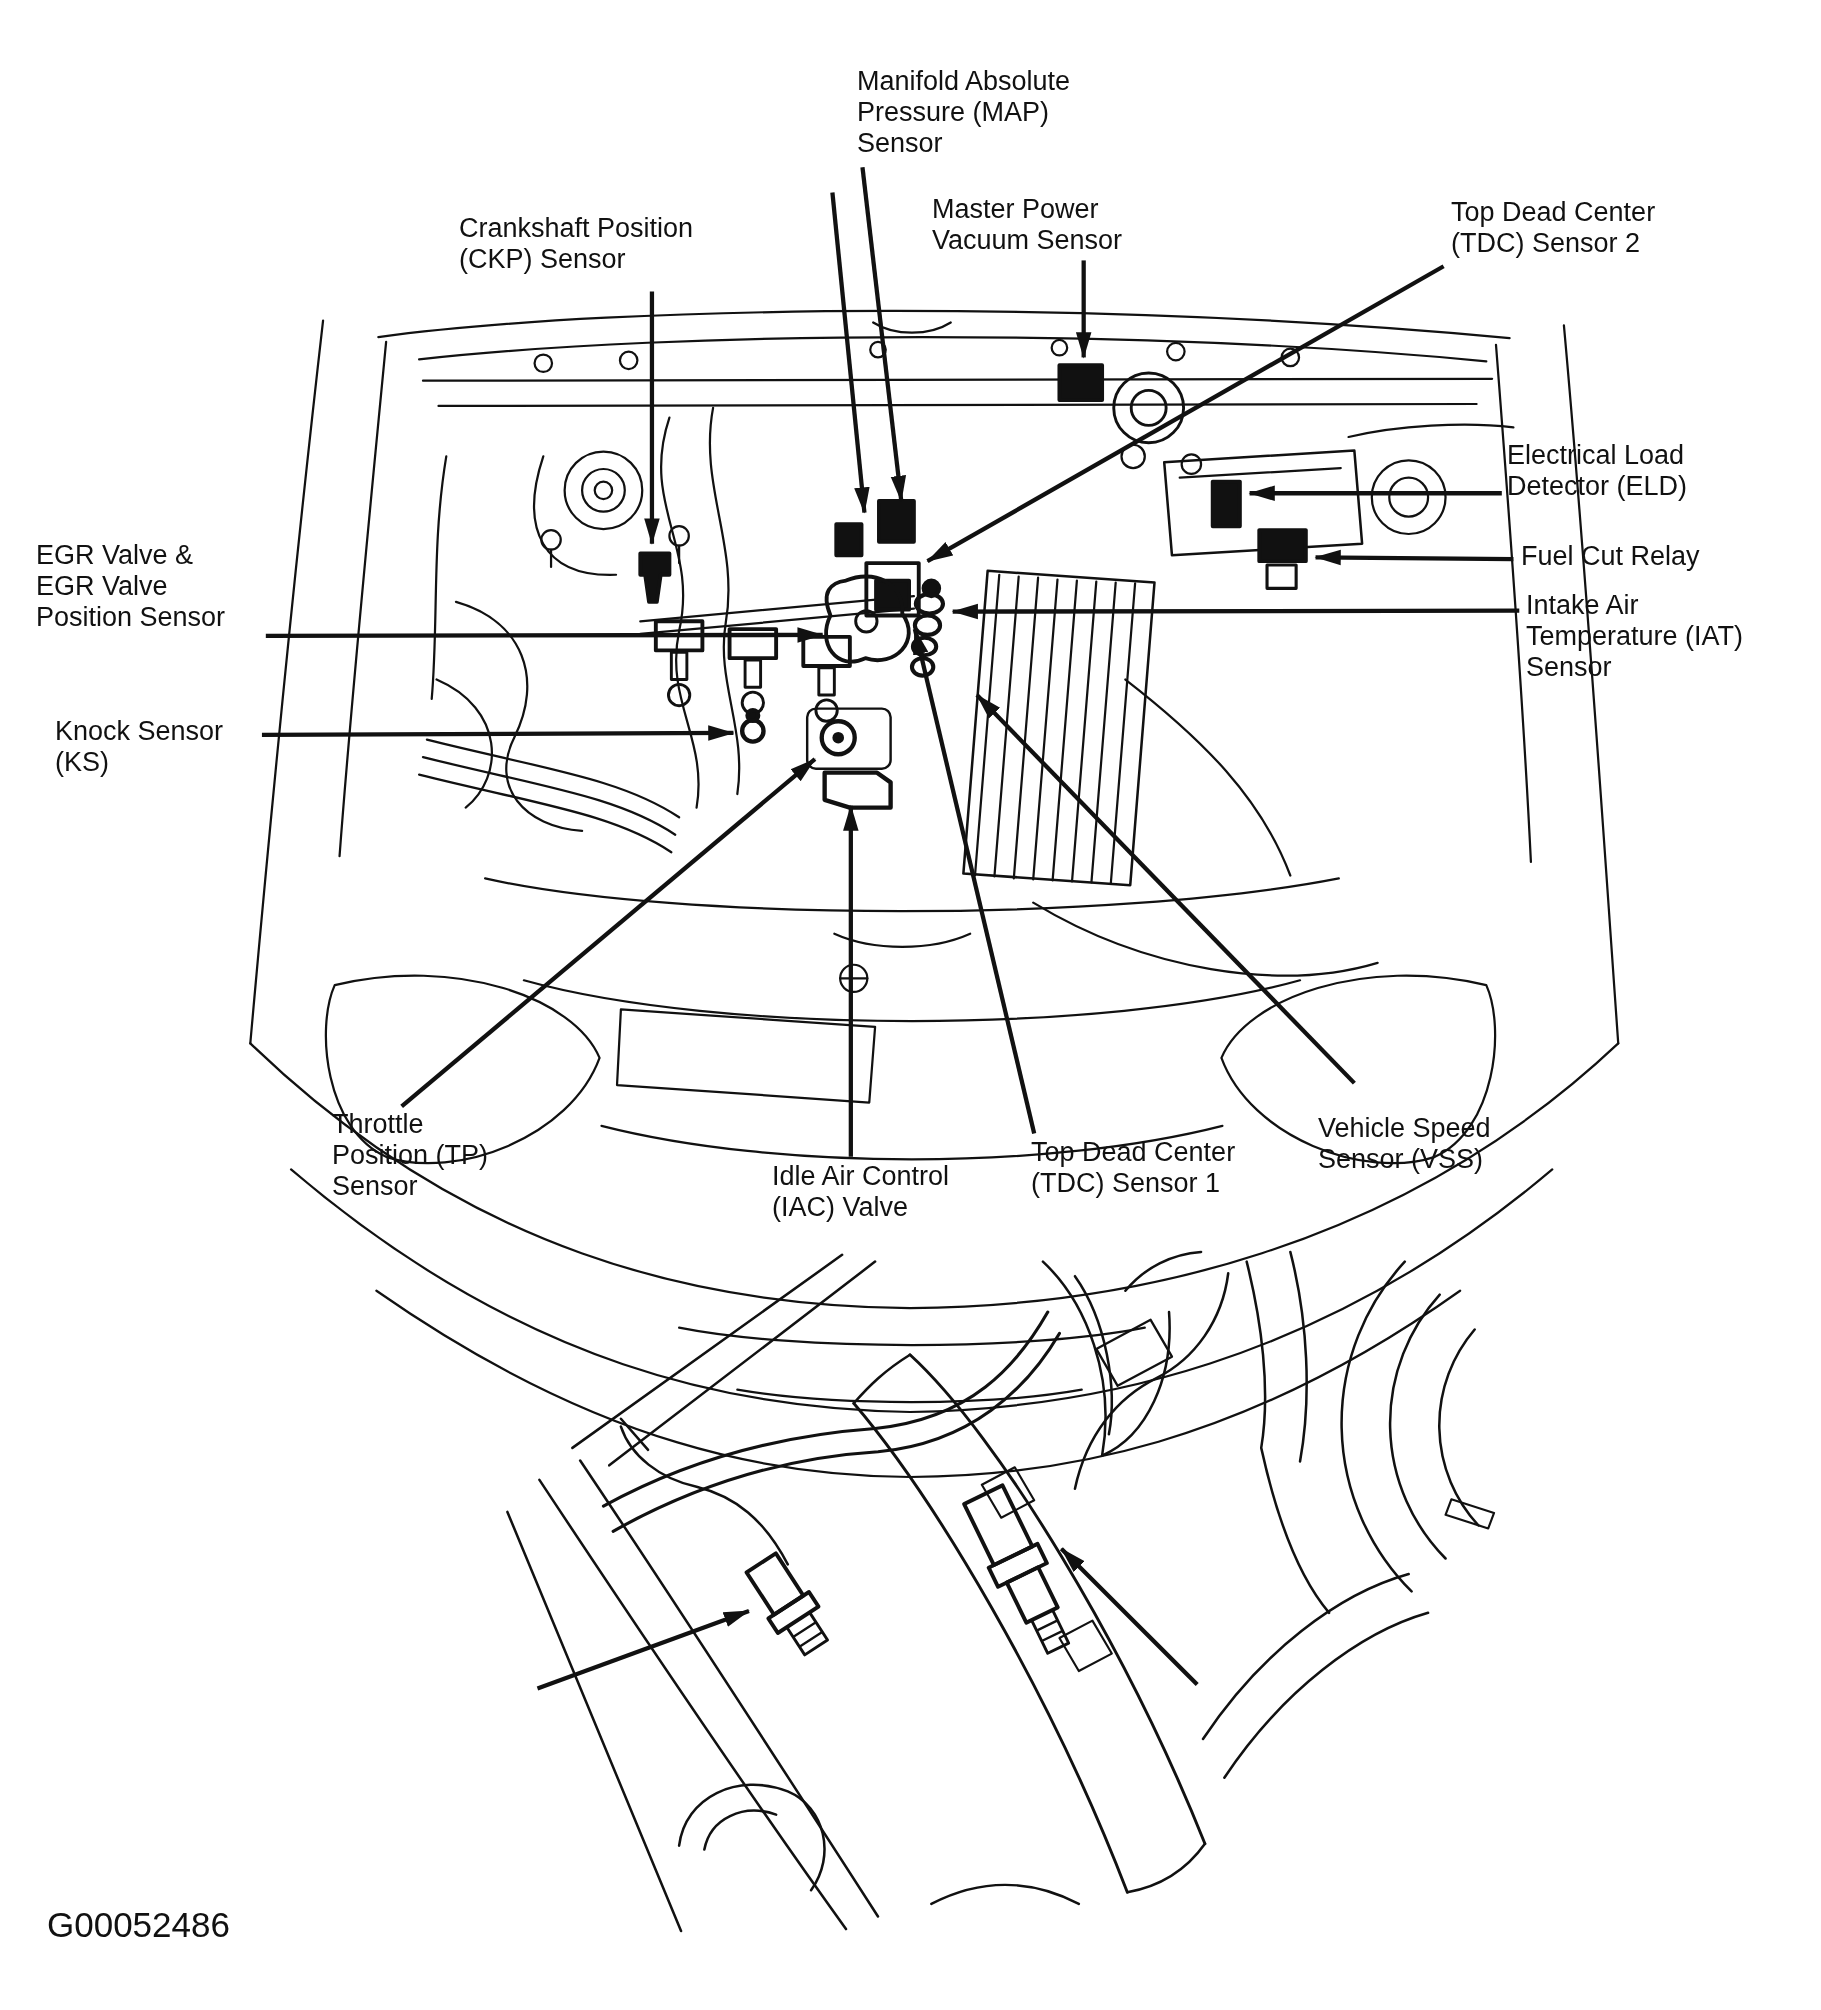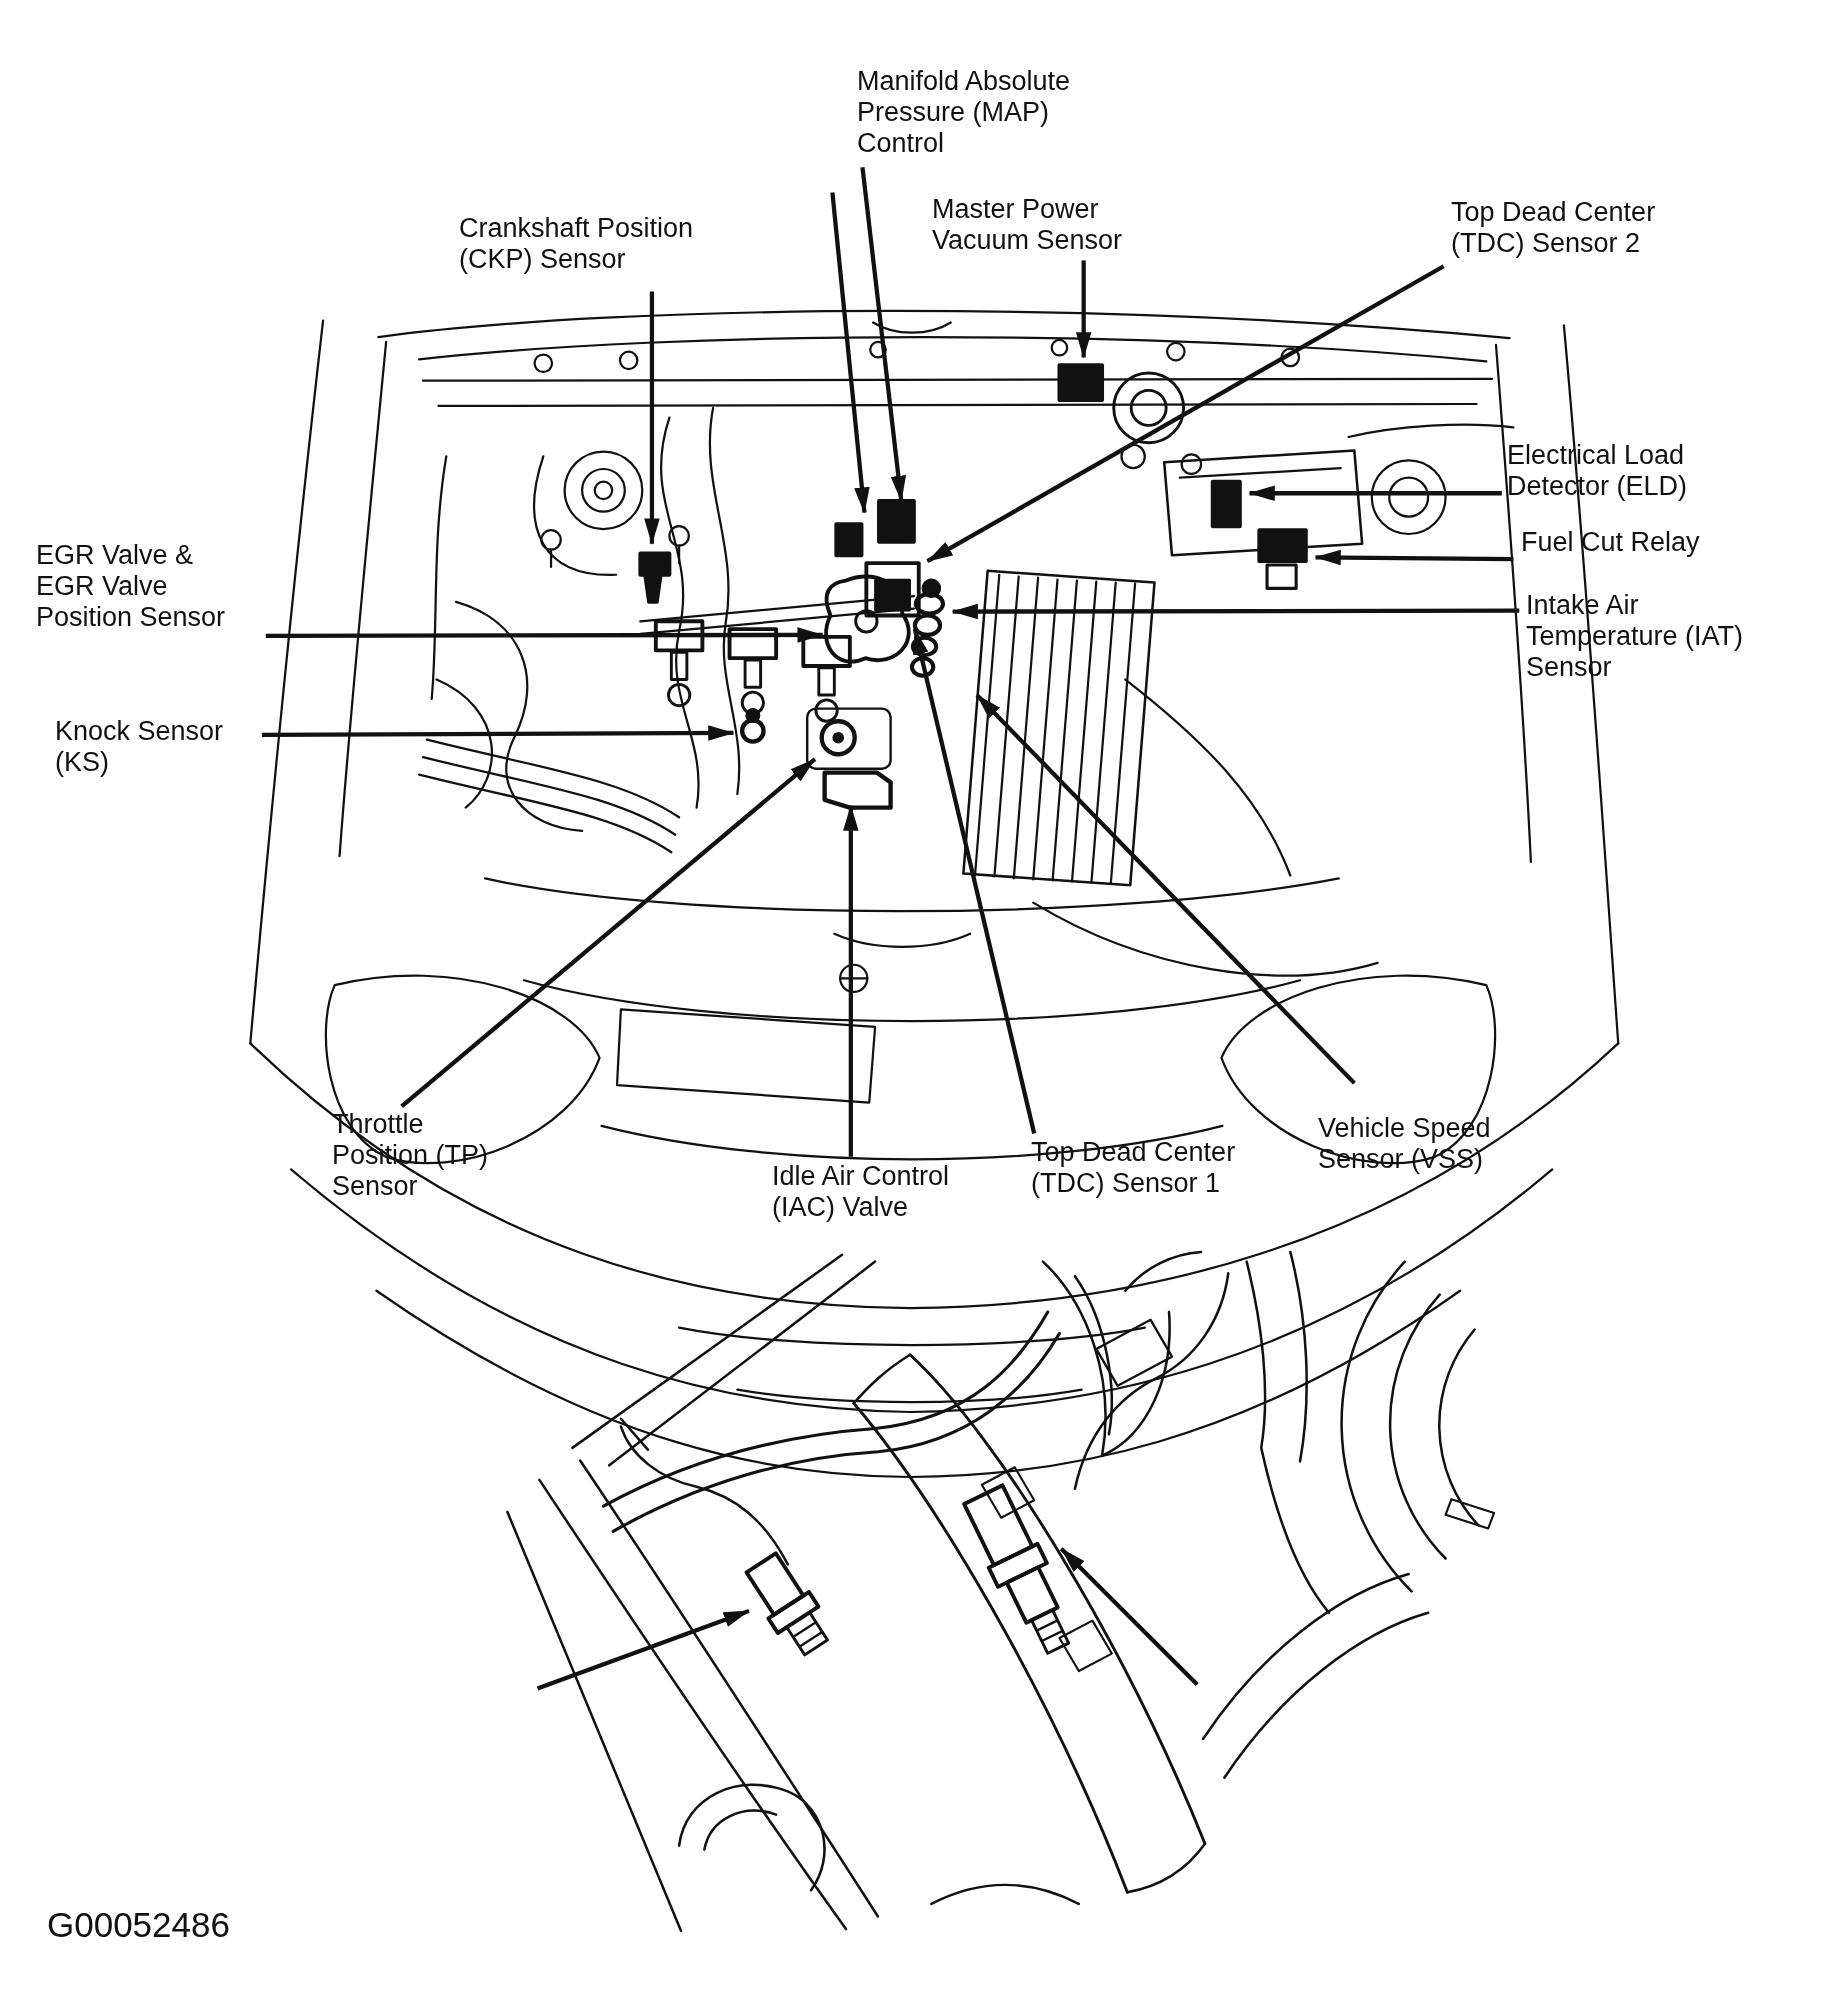--- a/index.html
+++ b/index.html
@@ -247,28 +247,28 @@
       <path d="M 1396,1116 L 1007,716" marker-end="url(#arr)"></path>
       <path d="M 554,1740 L 772,1660" marker-end="url(#arr)"></path>
       <path d="M 1234,1736 L 1094,1596" marker-end="url(#arr)"></path>
     </g>
   </svg>
 
   <div class="callout" style="left:459px;top:213px;">Crankshaft Position
 (CKP) Sensor</div>
   <div class="callout" style="left:857px;top:66px;">Manifold Absolute
 Pressure (MAP)
-Control</div>
+Sensor</div>
   <div class="callout" style="left:932px;top:194px;">Master Power
 Vacuum Sensor</div>
   <div class="callout" style="left:1451px;top:197px;">Top Dead Center
 (TDC) Sensor 2</div>
   <div class="callout" style="left:1507px;top:440px;">Electrical Load
 Detector (ELD)</div>
-  <div class="callout" style="left:1521px;top:527px;">Fuel Cut Relay</div>
+  <div class="callout" style="left:1521px;top:541px;">Fuel Cut Relay</div>
   <div class="callout" style="left:1526px;top:590px;">Intake Air
 Temperature (IAT)
 Sensor</div>
   <div class="callout" style="left:36px;top:540px;">EGR Valve &amp;
 EGR Valve
 Position Sensor</div>
   <div class="callout" style="left:55px;top:716px;">Knock Sensor
 (KS)</div>
   <div class="callout" style="left:332px;top:1109px;">Throttle
 Position (TP)

